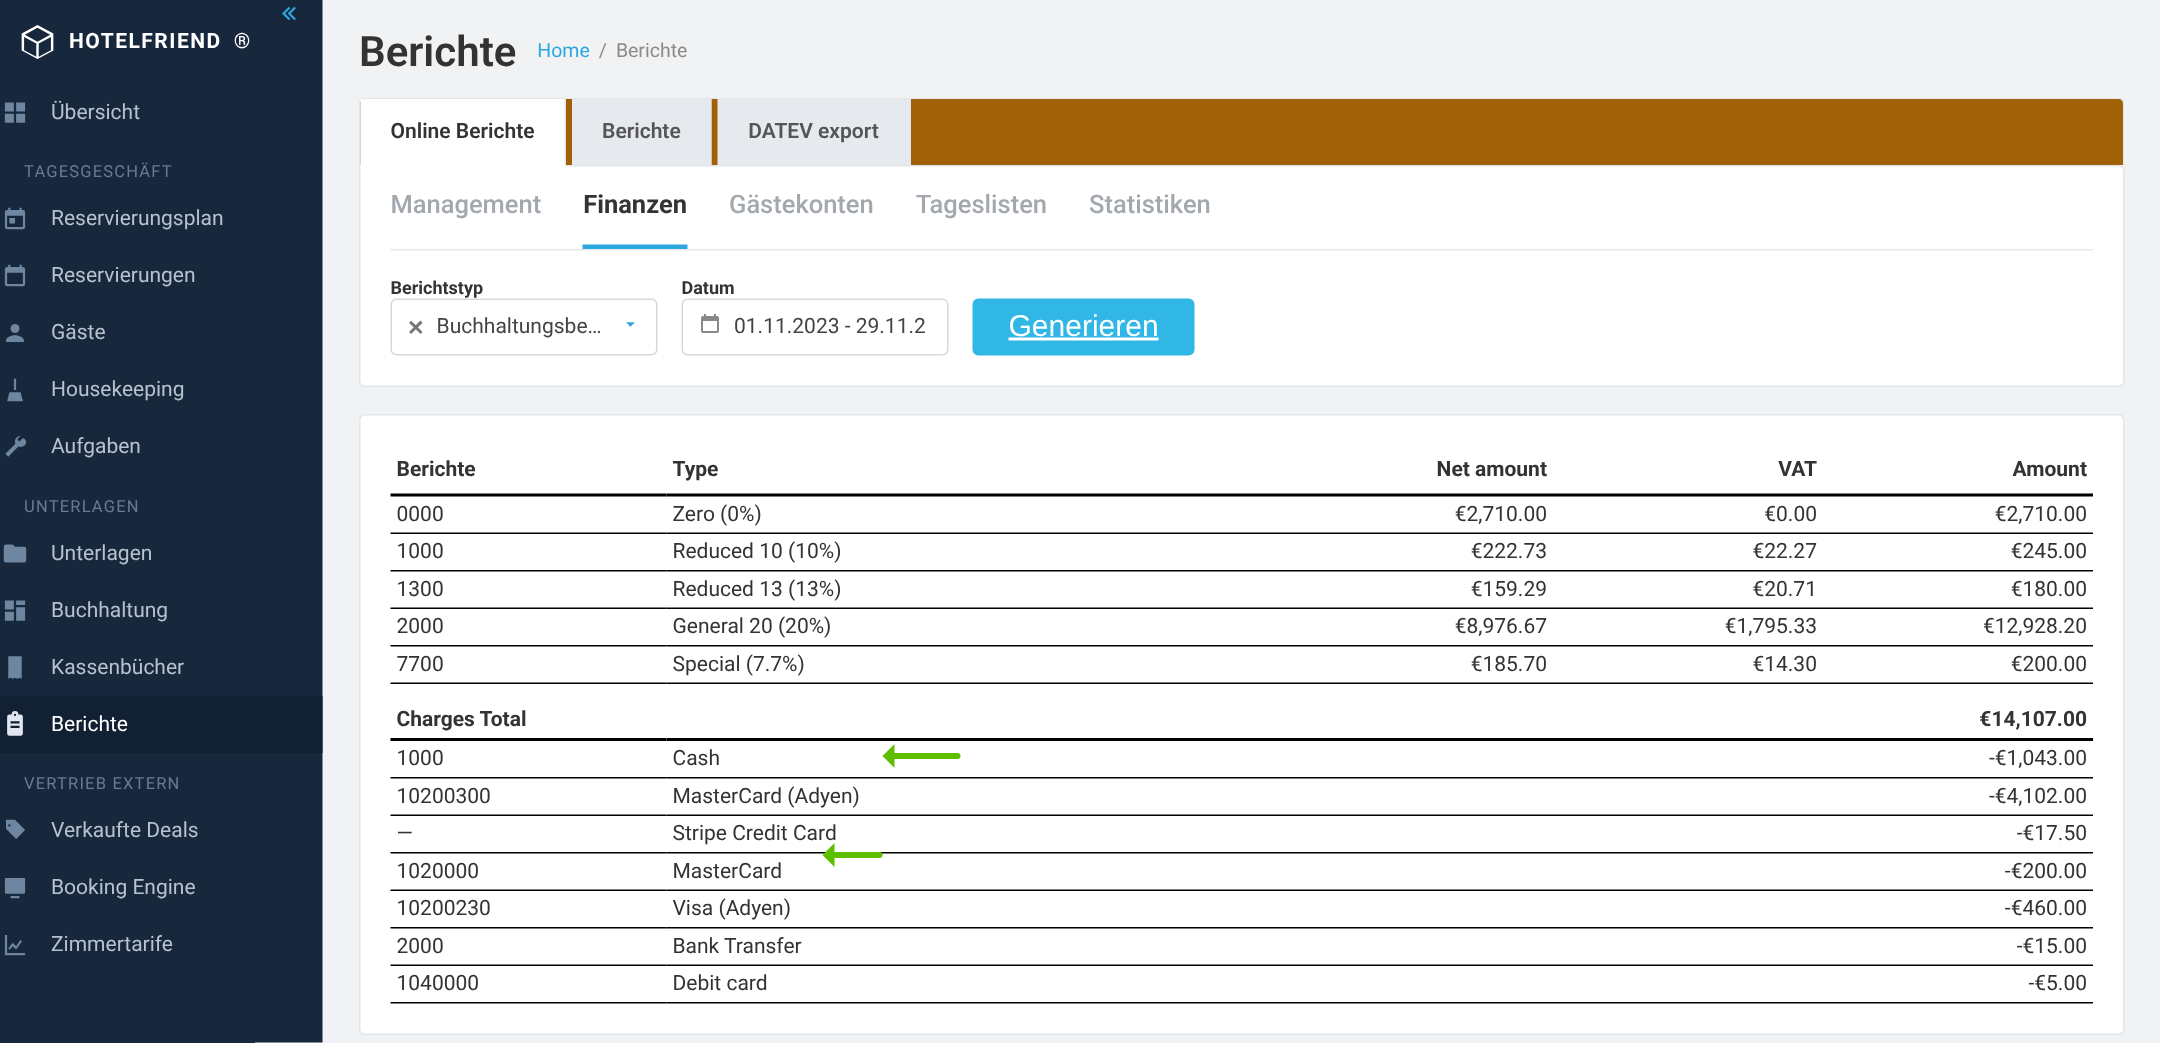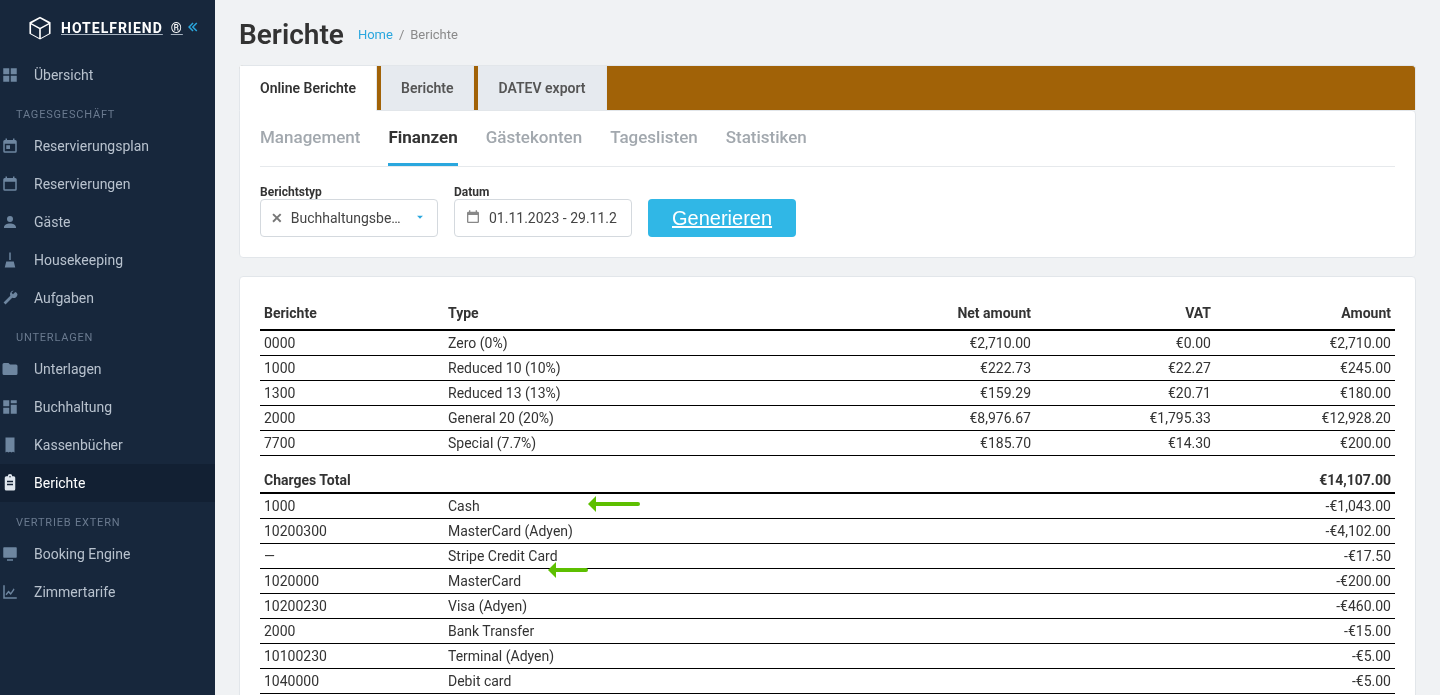--- a/index.html
+++ b/index.html
@@ -22,25 +22,23 @@
     color: #a6b2c0;
     display: flex;
     flex-direction: column;
     font-size: 14px;
     flex-shrink: 0;
     position: relative;
   }
   .sidebar-header {
     height: 56px;
     display: flex;
-    align-items: center;
-    padding: 0 27px;
+    padding: 0 12px;
     gap: 8px;
     position: relative;
-    text-decoration: underline;
   }
   .brand {
     display: flex;
     align-items: center;
     gap: 8px;
     color: #fff;
     font-weight: 700;
     letter-spacing: 1px;
   }
   .brand-cube {
@@ -346,20 +344,28 @@
       </div>
       <div class="nav-item active">
         <span class="nav-icon">
           <svg viewBox="0 0 24 24" width="18" height="18">
             <path fill="currentColor" d="M17 3h-2a3 3 0 0 0-6 0H7a2 2 0 0 0-2 2v15a2 2 0 0 0 2 2h10a2 2 0 0 0 2-2V5a2 2 0 0 0-2-2zm-5-.5a1 1 0 1 1-1 1 1 1 0 0 1 1-1zM8 9h8v2H8zm0 4h8v2H8z"></path>
           </svg>
         </span>
         <span>Berichte</span>
       </div>
       <div class="nav-section-label">VERTRIEB EXTERN</div>
+      <div class="nav-item">
+        <span class="nav-icon">
+          <svg viewBox="0 0 24 24" width="18" height="18">
+            <path fill="currentColor" d="M21 11l-9-9H4v8l9 9zM7 6a1 1 0 1 1-1 1 1 1 0 0 1 1-1z"></path>
+          </svg>
+        </span>
+        <span>Verkaufte Deals</span>
+      </div>
       <div class="nav-item">
         <span class="nav-icon">
           <svg viewBox="0 0 24 24" width="18" height="18">
             <path fill="currentColor" d="M4 3h16a1 1 0 0 1 1 1v12a1 1 0 0 1-1 1H4a1 1 0 0 1-1-1V4a1 1 0 0 1 1-1zm4 16h8v2H8zM6 6h12v2H6zm0 4h6v4H6z"></path>
           </svg>
         </span>
         <span>Booking Engine</span>
       </div>
       <div class="nav-item">
         <span class="nav-icon">
@@ -522,27 +528,20 @@
               <td class="right">-€460.00</td>
             </tr>
             <tr>
               <td>2000</td>
               <td>Bank Transfer</td>
               <td class="right"></td>
               <td class="right"></td>
               <td class="right">-€15.00</td>
             </tr>
             <tr>
-              <td>10100230</td>
-              <td>Terminal (Adyen)</td>
-              <td class="right"></td>
-              <td class="right"></td>
-              <td class="right">-€5.00</td>
-            </tr>
-            <tr>
               <td>1040000</td>
               <td>Debit card</td>
               <td class="right"></td>
               <td class="right"></td>
               <td class="right">-€5.00</td>
             </tr>
           </tbody>
       </table>
 
       <div class="arrow style-head" style="top:205px; left:330px; width:50px;"></div>

